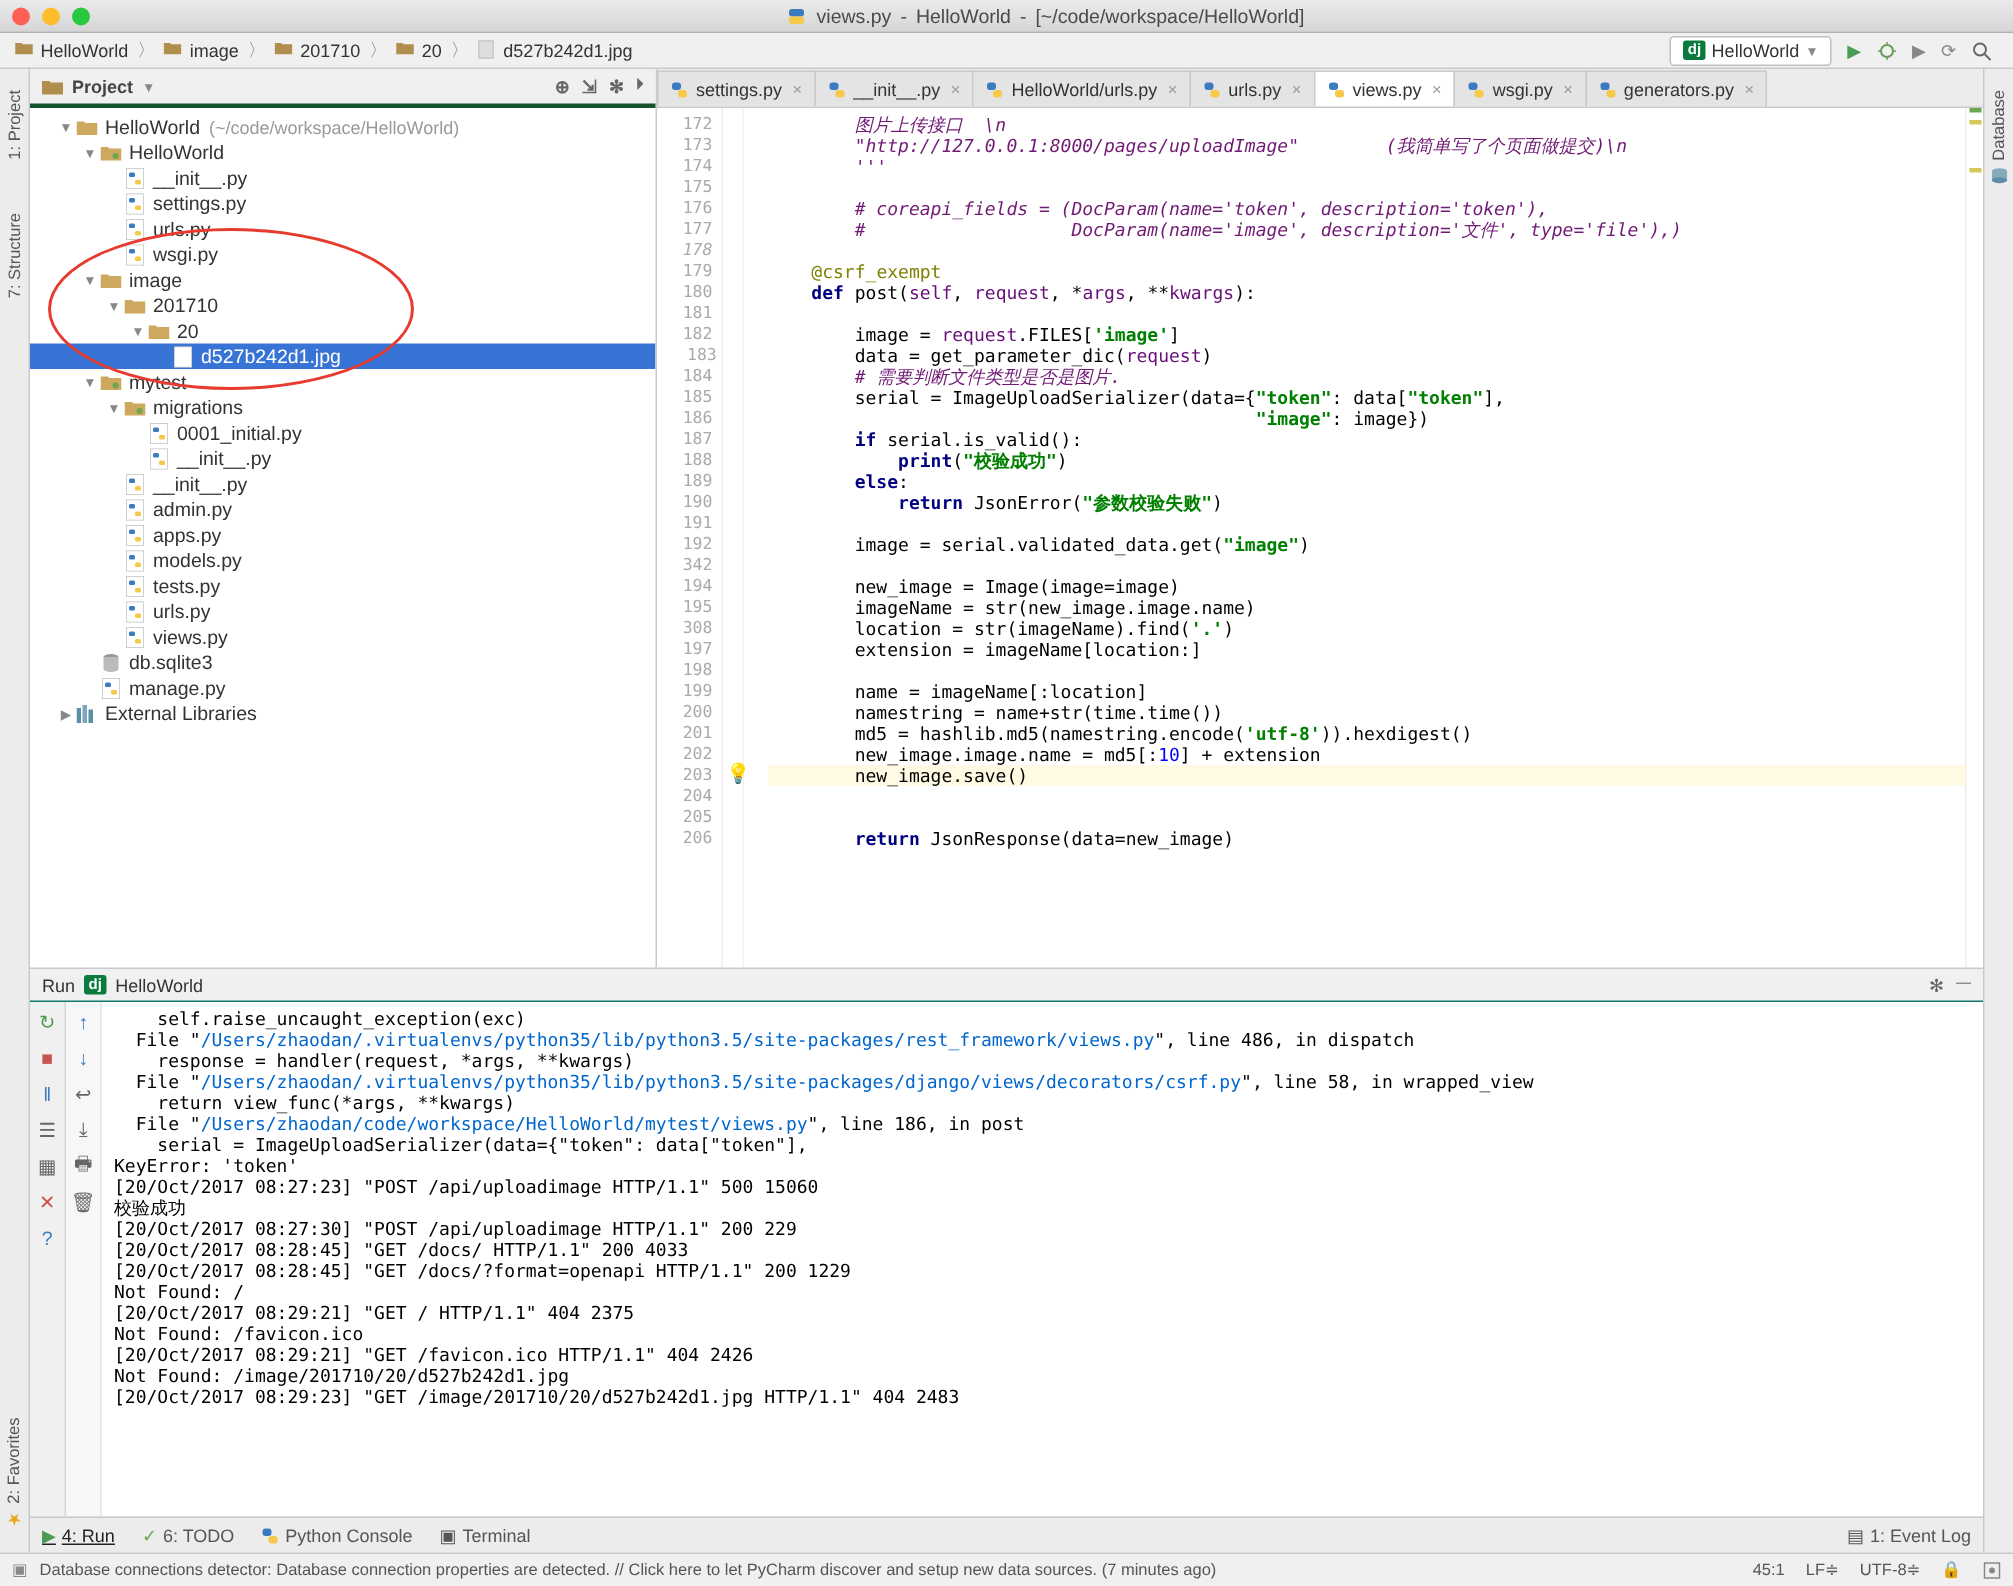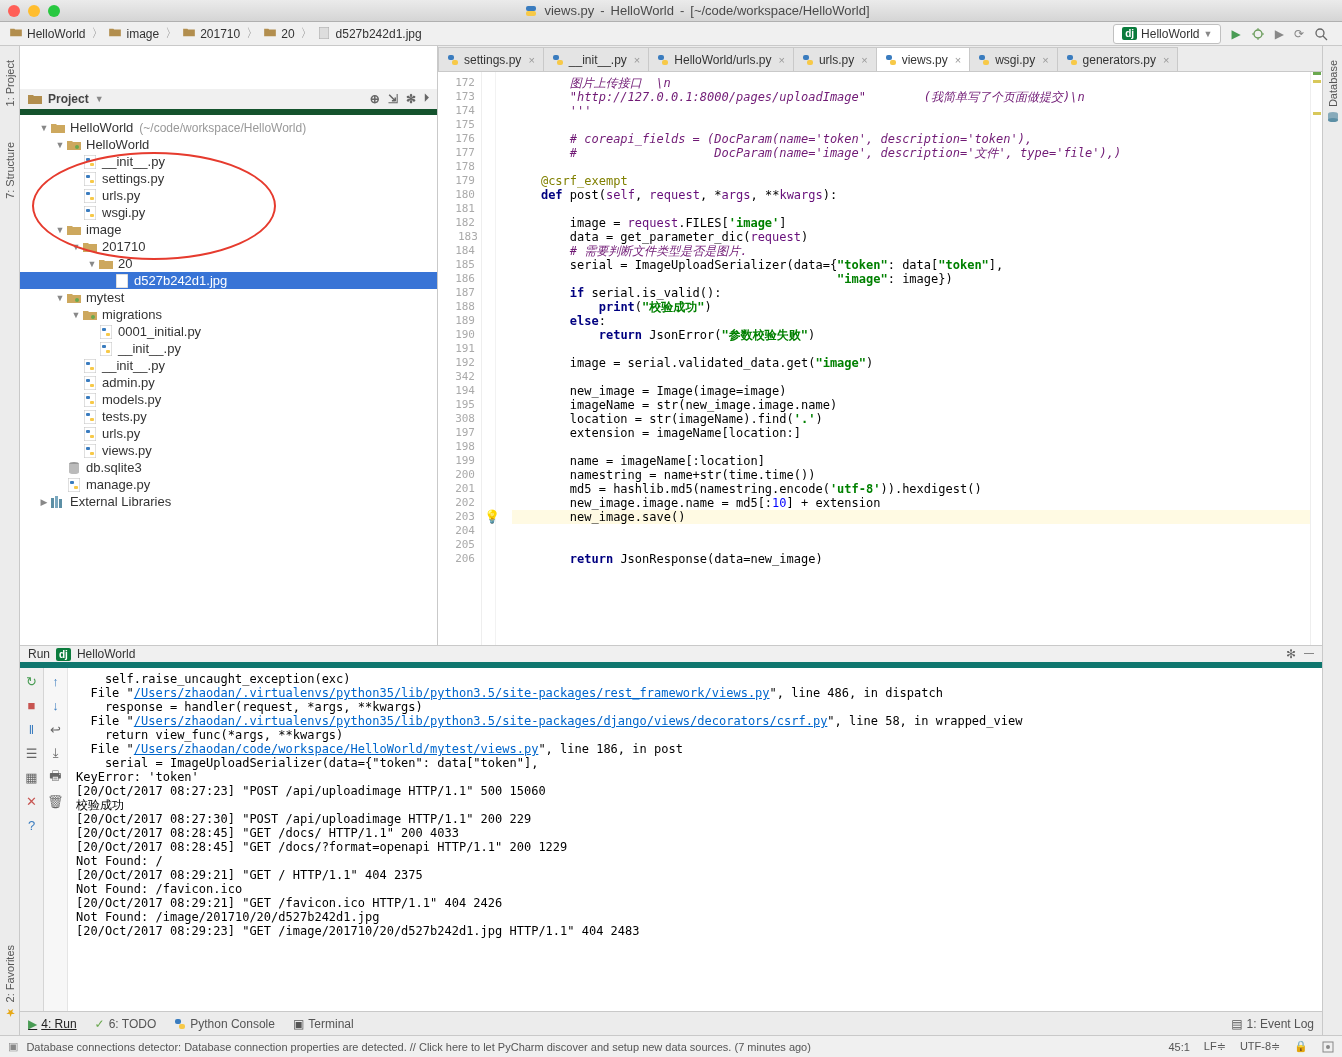--- a/index.html
+++ b/index.html
@@ -25,21 +25,21 @@
 
 .left-rail { position:absolute; left:0; top:46px; width:20px; bottom:22px; background:#ececec; border-right:1px solid #c9c9c9; display:flex; flex-direction:column; align-items:center; padding-top:6px; }
 .rail-tab { writing-mode:vertical-rl; transform:rotate(180deg); padding:8px 2px; font-size:11px; color:#555; cursor:pointer; display:flex; align-items:center; gap:4px; }
 .rail-tab.fav { margin-top:auto; margin-bottom:8px; }
 
 
 .right-rail { position:absolute; right:0; top:46px; width:20px; bottom:22px; background:#ececec; border-left:1px solid #c9c9c9; display:flex; flex-direction:column; align-items:center; padding-top:6px; }
 
 
 .project-panel { position:absolute; left:20px; top:46px; width:418px; bottom:412px; background:#fff; border-right:1px solid #c9c9c9; display:flex; flex-direction:column; }
-.panel-header { height:26px; background:#f0f0f0; border-bottom:6px solid #14532d; display:flex; align-items:center; padding:0 8px; gap:6px; font-weight:bold; color:#444;margin-top:43px; }
+.panel-header { height:26px; background:#f0f0f0; border-bottom:3px solid #14532d; display:flex; align-items:center; padding:0 8px; gap:6px; font-weight:bold; color:#444; }
 .panel-header-right { margin-left:auto; display:flex; gap:8px; color:#666; }
 .tree { flex:1; overflow:auto; padding:4px 0; font-size:13px; }
 .tree-row { display:flex; align-items:center; height:17px; padding-right:8px; cursor:default; white-space:nowrap; }
 .tree-row.selected { background:#3874d6; color:#fff; }
 .tree-pad { display:inline-block; }
 .tree-arrow { width:12px; display:inline-flex; justify-content:center; color:#888; font-size:9px; }
 .tree-row.selected .tree-arrow{color:#fff}
 .tree-icon { width:16px; height:16px; display:inline-flex; align-items:center; justify-content:center; margin-right:4px; }
 .tree-label { }
 .tree-meta { color:#999; margin-left:6px; font-size:12px; }
@@ -58,28 +58,28 @@
 .code-line { height:14px; }
 .line-hl { background:#fffae3; }
 .kw{color:#000080;font-weight:bold}.dec{color:#808000}.str{color:#008000;font-weight:bold}.com{color:#701a75;font-style:italic}.num{color:#0000ff}.fn{color:#000}.par{color:#660e7a}
 .bulb { position:absolute; left:-12px; color:#e6a817; font-size:13px; }
 .err-strip { width:12px; background:#fff; border-left:1px solid #eee; position:relative; }
 .err-mark { position:absolute; width:8px; height:3px; left:2px; }
 .err-mark.y{background:#d8c85a}.err-mark.g{background:#6aa84f}
 
 
 .run-panel { position:absolute; left:20px; right:20px; bottom:22px; height:390px; background:#fff; border-top:1px solid #c9c9c9; display:flex; flex-direction:column; }
-.run-header { height:22px; background:#f0f0f0; border-bottom:6px solid #0f766e; display:flex; align-items:center; padding:0 8px; gap:6px; font-size:12px;justify-content:flex-end; }
+.run-header { height:22px; background:#f0f0f0; border-bottom:1px solid #0f766e; display:flex; align-items:center; padding:0 8px; gap:6px; font-size:12px;justify-content:flex-end; }
 .run-header-right{margin-left:auto;display:flex;gap:8px;color:#666}
 .run-body { flex:1; display:flex; overflow:hidden; }
 .run-toolbar { width:24px; background:#f0f0f0; border-right:1px solid #d5d5d5; display:flex; flex-direction:column; align-items:center; padding:4px 0; gap:6px; }
 .run-toolbar2 { width:24px; background:#f7f7f7; border-right:1px solid #e5e5e5; display:flex; flex-direction:column; align-items:center; padding:4px 0; gap:6px; }
 .rt-btn { width:18px; height:18px; display:flex; align-items:center; justify-content:center; color:#666; cursor:pointer; font-size:13px; }
 .console { flex:1; font-family:Menlo,Monaco,Consolas,monospace; font-size:12px; line-height:14px; padding:4px 8px; overflow:auto; white-space:pre; color:#000; }
-.console .path{color:#0066cc;text-decoration:underline}
+.console .path{color:#0066cc;}
 .tool-tabs { position:absolute; left:0; right:0; bottom:0; height:24px; background:#ececec; border-top:1px solid #c9c9c9; display:flex; align-items:center; padding:0 8px; gap:18px; font-size:12px; color:#555; }
 .tool-tab { display:flex; align-items:center; gap:4px; cursor:pointer; }
 .tool-tab.active { color:#222; text-decoration:underline; }
 .tool-tabs-right{margin-left:auto}
 
 
 .statusbar { position:absolute; left:0; right:0; bottom:0; height:22px; background:#f0f0f0; border-top:1px solid #c9c9c9; display:flex; align-items:center; padding:0 8px; font-size:11px; color:#555; }
 .status-right { margin-left:auto; display:flex; gap:14px; align-items:center; }
 .lock-icon{color:#888}
 
@@ -410,20 +410,32 @@
       <div class="tree-row">
         <span class="tree-pad" style="width:50px"></span>
         <span class="tree-arrow"></span>
         <span class="tree-icon">
           <svg width="12" height="14" viewBox="0 0 12 14">
             <rect width="12" height="14" fill="#fff" stroke="#c0c0c0"></rect>
             <rect x="2" y="3" width="4" height="3" rx="1" fill="#3a7cbf"></rect>
             <rect x="6" y="8" width="4" height="3" rx="1" fill="#f7c948"></rect>
           </svg>
         </span>
+        <span class="tree-label">apps.py</span>
+      </div>
+      <div class="tree-row">
+        <span class="tree-pad" style="width:50px"></span>
+        <span class="tree-arrow"></span>
+        <span class="tree-icon">
+          <svg width="12" height="14" viewBox="0 0 12 14">
+            <rect width="12" height="14" fill="#fff" stroke="#c0c0c0"></rect>
+            <rect x="2" y="3" width="4" height="3" rx="1" fill="#3a7cbf"></rect>
+            <rect x="6" y="8" width="4" height="3" rx="1" fill="#f7c948"></rect>
+          </svg>
+        </span>
         <span class="tree-label">models.py</span>
       </div>
       <div class="tree-row">
         <span class="tree-pad" style="width:50px"></span>
         <span class="tree-arrow"></span>
         <span class="tree-icon">
           <svg width="12" height="14" viewBox="0 0 12 14">
             <rect width="12" height="14" fill="#fff" stroke="#c0c0c0"></rect>
             <rect x="2" y="3" width="4" height="3" rx="1" fill="#3a7cbf"></rect>
             <rect x="6" y="8" width="4" height="3" rx="1" fill="#f7c948"></rect>
@@ -567,21 +579,21 @@
       </div>
     </div>
   <div class="code-area">
     <div class="gutter" id="gutter">
         <div style="height: 14px;">172</div>
         <div style="height: 14px;">173</div>
         <div style="height: 14px;">174</div>
         <div style="height: 14px;">175</div>
         <div style="height: 14px;">176</div>
         <div style="height: 14px;">177</div>
-        <div style="height: 14px;">178</div>
+        <div style="height: 14px; font-style: italic;">178</div>
         <div style="height: 14px;">179</div>
         <div style="height: 14px;">180</div>
         <div style="height: 14px;">181</div>
         <div style="height: 14px;">182</div>
         <div style="height: 14px; margin-left: 20px;">183</div>
         <div style="height: 14px;">184</div>
         <div style="height: 14px;">185</div>
         <div style="height: 14px;">186</div>
         <div style="height: 14px;">187</div>
         <div style="height: 14px;">188</div>

